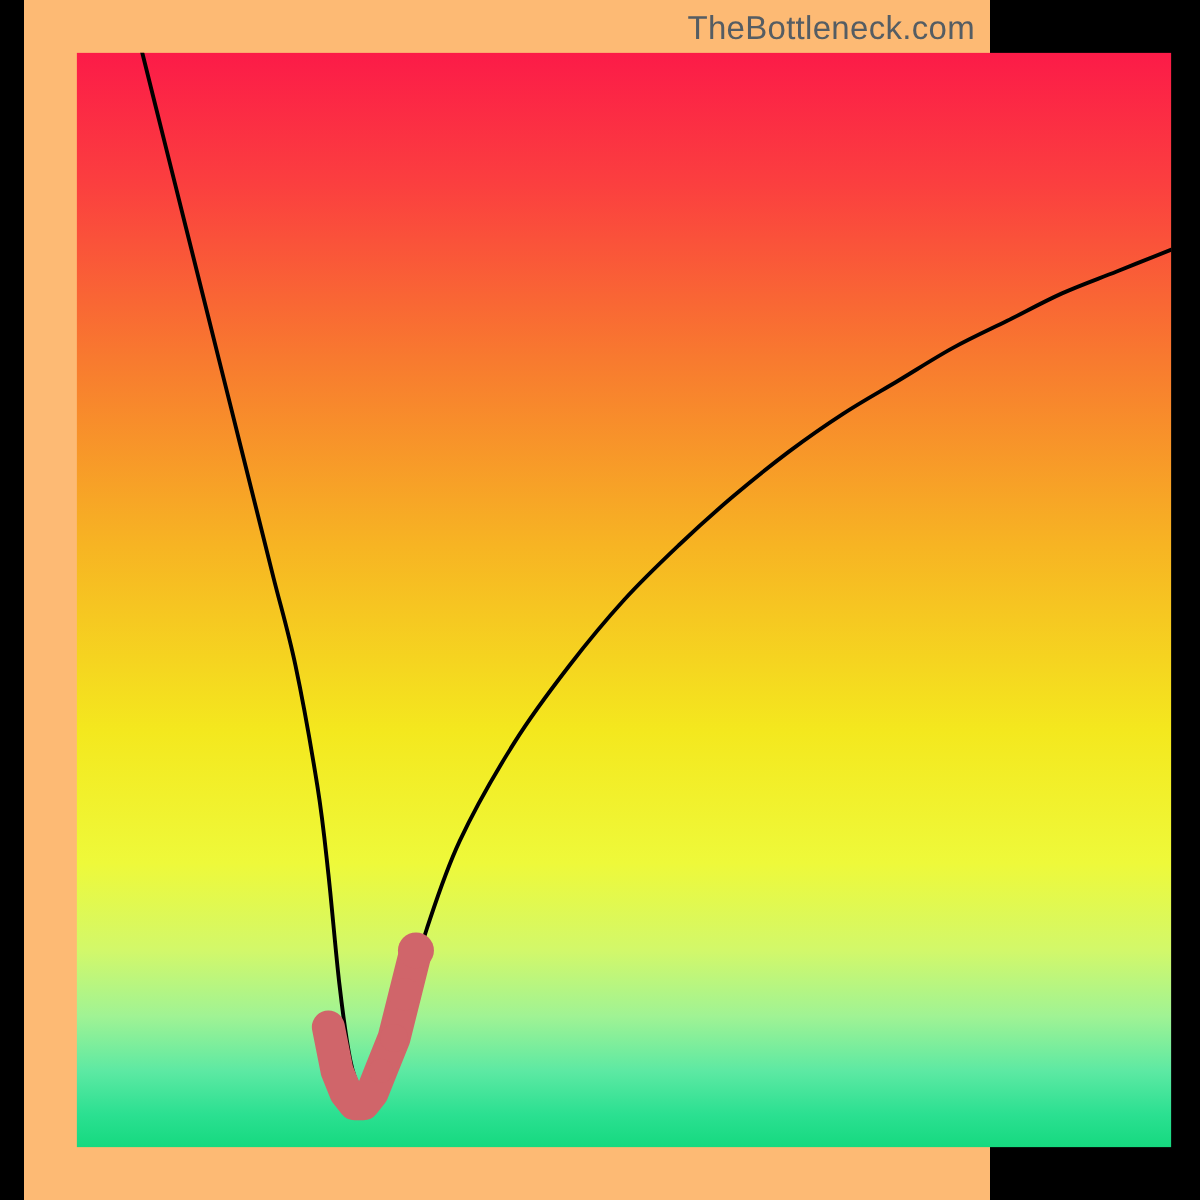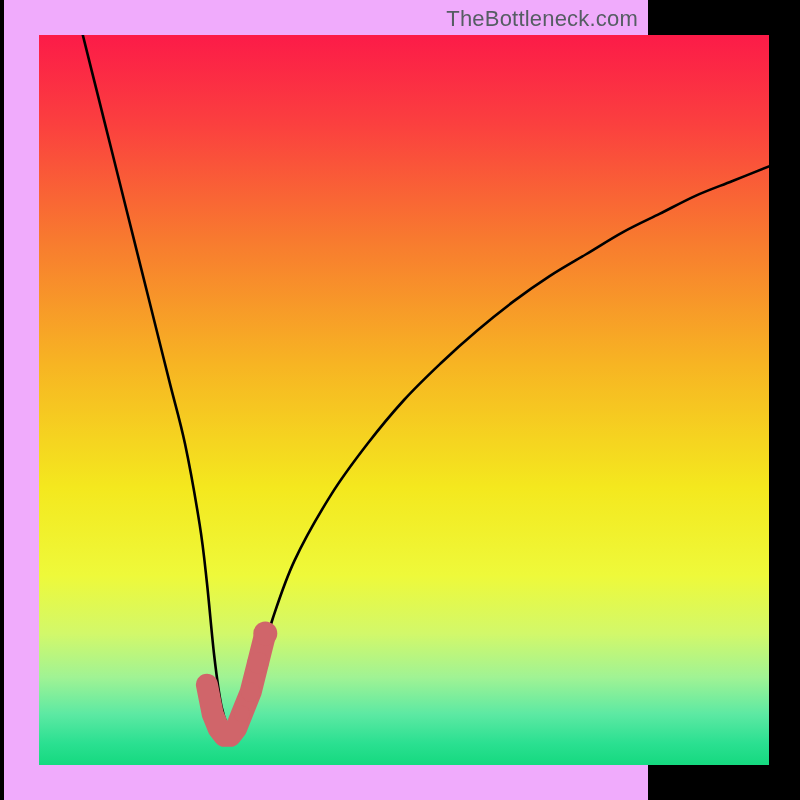--- a/index.html
+++ b/index.html
@@ -6,25 +6,25 @@
     margin: 0;
     padding: 0;
     width: 800px;
     height: 800px;
     background: #000;
     font-family: Arial, Helvetica, sans-serif;
     overflow: hidden;
   }
   .frame {
     position: absolute;
-    left: 4px;
+    left: 16px;
     top: 0;
     width: 644px;
     height: 800px;
-    background: #f0abfc;
+    background: #fdba74;
   }
   .plot-area {
     position: absolute;
     left: 35px;
     top: 35px;
     width: 730px;
     height: 730px;
     overflow: hidden;
   }
   .watermark {

